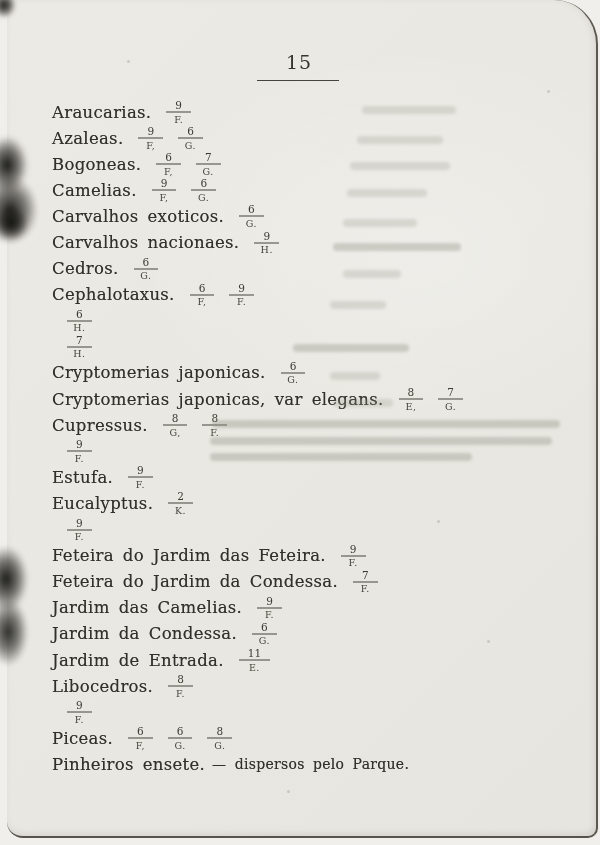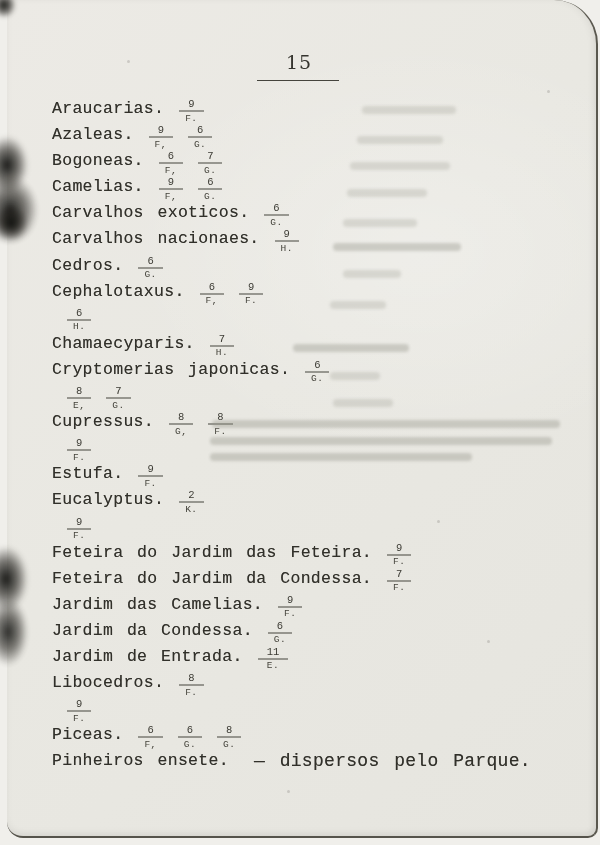--- a/index.html
+++ b/index.html
@@ -26,29 +26,29 @@
     text-align:center;font-size:19px;color:#35342e;letter-spacing:1px;
   }
   .header-rule{
     position:absolute;top:80px;left:250px;width:82px;
     border-top:1.6px solid #45443d;
   }
   .entries{
     position:absolute;left:45px;top:99px;width:520px;
   }
   .row{
-    height:26.1px;display:flex;align-items:flex-start;white-space:nowrap;font-family:Liberation Mono, monospace;
+    height:26.1px;display:flex;align-items:center;white-space:nowrap;
   }
   .name{
     font-size:16.5px;color:#31302a;letter-spacing:0.3px;word-spacing:3.5px;
     text-shadow:0 0 0.6px rgba(49,48,42,0.55);
   }
   .suffix{
-    font-size:18px;color:#31302a;letter-spacing:0.3px;word-spacing:3.5px;
-    margin-left:25px;
+    font-size:14px;color:#31302a;letter-spacing:0.3px;word-spacing:3.5px;
+    margin-left:7px;
     text-shadow:0 0 0.6px rgba(49,48,42,0.55);
   }
   .frac{
     display:inline-flex;flex-direction:column;align-items:center;
     margin-left:15px;line-height:1;transform:translateY(-0.5px);
   }
   .fnum{
     font-size:10.5px;color:#3b3a33;
     padding:0 9px 1.5px 9px;
     border-bottom:1.3px solid #45443c;
@@ -156,34 +156,34 @@
             <span class="fden">F.</span>
           </span>
         </div>
         <div class="row">
           <span class="frac">
             <span class="fnum">6</span>
             <span class="fden">H.</span>
           </span>
         </div>
         <div class="row">
-          <span class="name">Chamaecyparis.</span>
           <span class="frac">
             <span class="fnum">7</span>
             <span class="fden">H.</span>
           </span>
         </div>
         <div class="row">
           <span class="name">Cryptomerias japonicas.</span>
           <span class="frac">
             <span class="fnum">6</span>
             <span class="fden">G.</span>
           </span>
         </div>
         <div class="row">
+          <span class="name">Cryptomerias japonicas, var elegans.</span>
           <span class="frac">
             <span class="fnum">8</span>
             <span class="fden">E,</span>
           </span>
           <span class="frac">
             <span class="fnum">7</span>
             <span class="fden">G.</span>
           </span>
         </div>
         <div class="row">

